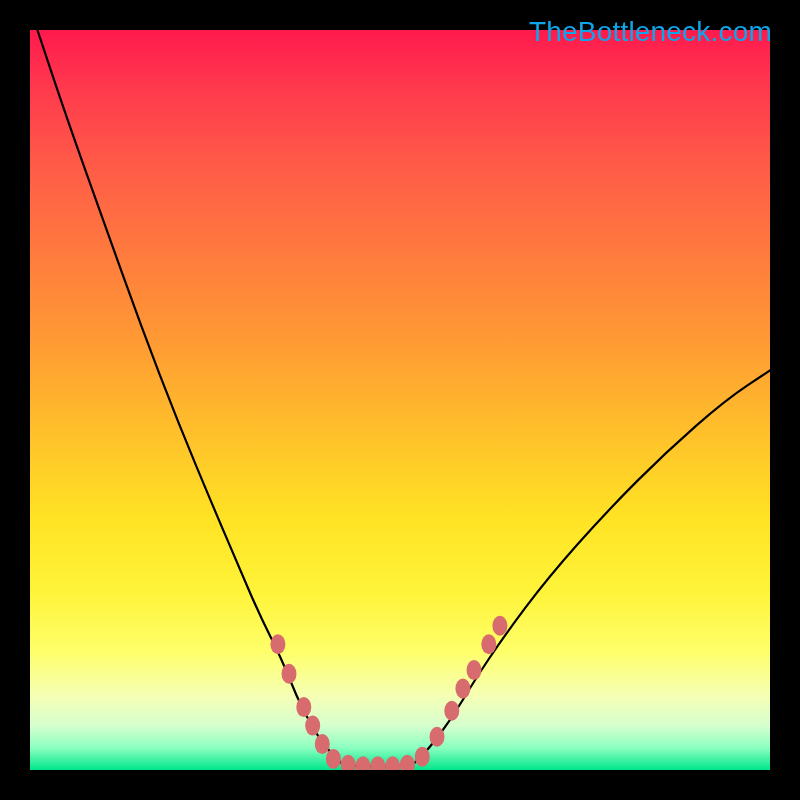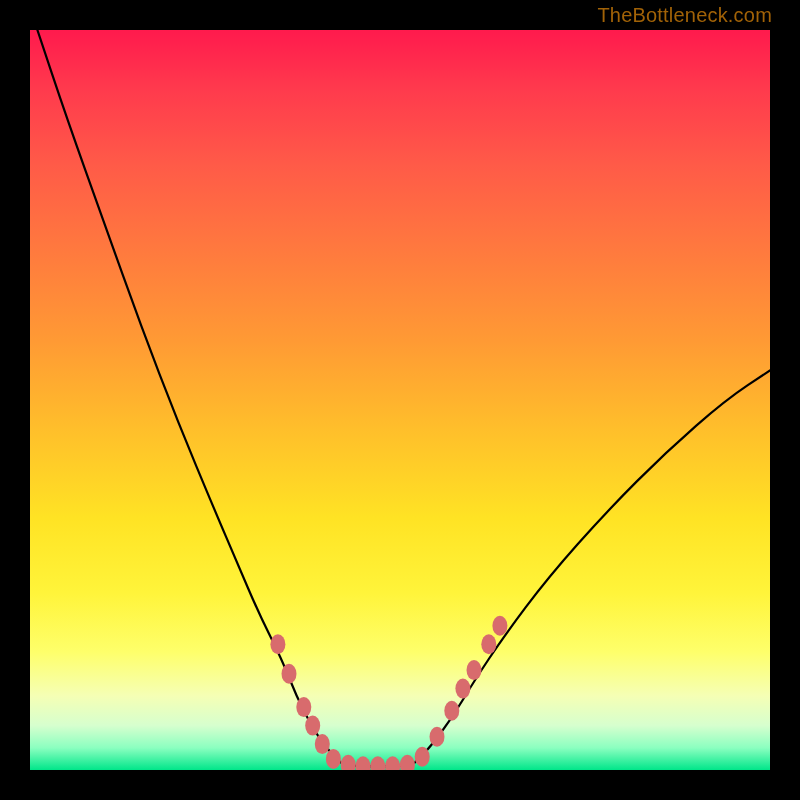--- a/index.html
+++ b/index.html
@@ -42,24 +42,24 @@
       #fff43a 76%,
       #feff6a 84%,
       #f5ffb5 90%,
       #d6ffce 94%,
       #8bffc0 97%,
       #00e68a 100%
     );
   }
   .watermark {
     position: absolute;
-    top: 4px;
+    top: 16px;
     right: 28px;
-    color: #a16207;
-    font-size: 20px;
+    color: #0ea5e9;
+    font-size: 28px;
     font-weight: 500;
     letter-spacing: 0.2px;
   }
   svg.curve {
     position: absolute;
     inset: 0;
   }
 </style>
 </head>
 <body>

